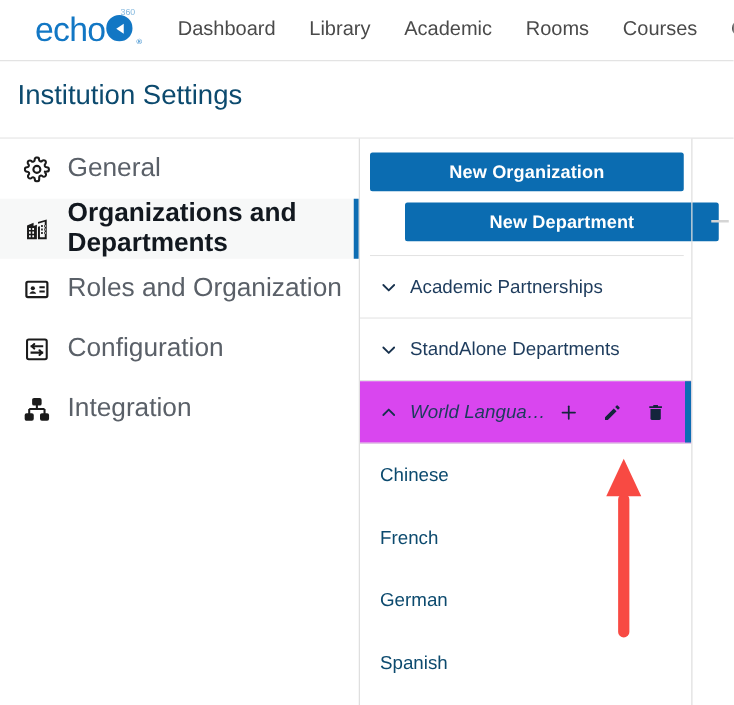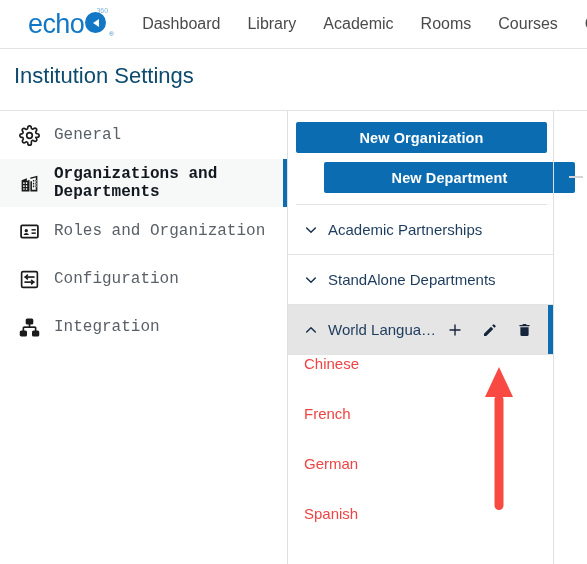--- a/index.html
+++ b/index.html
@@ -76,21 +76,21 @@
   .snav-item.active { background: #f7f8f8; }
   .snav-item.active::after {
     content: ""; position: absolute; right: 0; top: 0;
     width: 4px; height: 100%; background: #0d6db3;
   }
   .snav-icon {
     width: 22px; height: 22px; margin-right: 14px;
     flex: 0 0 22px; display: flex; align-items: center; justify-content: center;
     color: #1b1b1b;
   }
-  .snav-label { font-size: 16px; color: #5a6068; font-family: Liberation Mono, monospace; }
+  .snav-label { font-size: 21px; color: #5a6068; }
   .snav-item.active .snav-label { color: #12181f; font-weight: 700; }
 
   
   .col-divider {
     position: absolute; left: 287px; top: 111px;
     width: 1px; height: 453px; background: #dfdfdf;
   }
 
   
   .tree-panel {
@@ -110,21 +110,21 @@
   .tree-actions-sep {
     margin-top: 11px; border-top: 1px solid #e3e3e3;
   }
 
   .tree-row {
     position: relative; display: flex; align-items: center;
     height: 50px; padding-left: 14px; padding-right: 8px;
     border-bottom: 1px solid #e3e3e3;
     cursor: pointer; background: #fff;
   }
-  .tree-row.selected { background: #e5e5e5; }
+  .tree-row.selected { background: #d946ef; font-style: italic; }
   .tree-row.selected::after {
     content: ""; position: absolute; right: 0; top: 0;
     width: 5px; height: 100%; background: #0d6db3;
   }
   .chev {
     width: 18px; height: 18px; flex: 0 0 18px; margin-right: 8px;
     display: flex; align-items: center; justify-content: center;
     color: #17314d;
   }
   .tree-label {
@@ -135,23 +135,23 @@
     margin-left: auto; display: flex; align-items: center; gap: 18px;
     padding-right: 12px;
   }
   .row-icon {
     width: 17px; height: 17px;
     display: flex; align-items: center; justify-content: center;
     color: #14253c; cursor: pointer;
   }
 
   .child-row {
-    display: flex; 
+    display: flex; align-items: center;
     height: 50px; padding-left: 16px;
-    font-size: 15px; color: #ef4444;
+    font-size: 15px; color: #0c4a6e;
     cursor: pointer; background: #fff;
   }
 
   
   .right-divider {
     position: absolute; left: 553px; top: 111px;
     width: 1px; height: 453px; background: #dfdfdf;
   }
   .right-stub {
     position: absolute; left: 569px; top: 176px;

